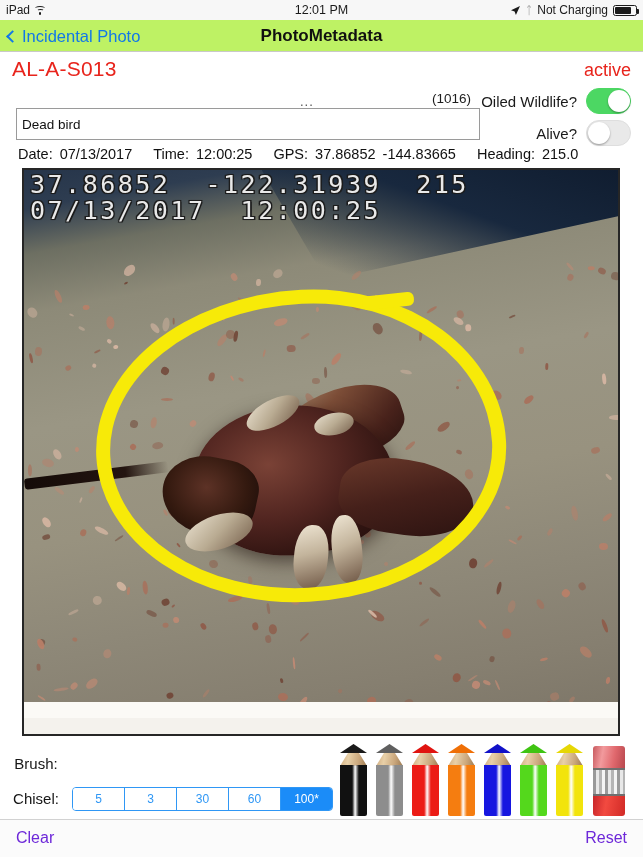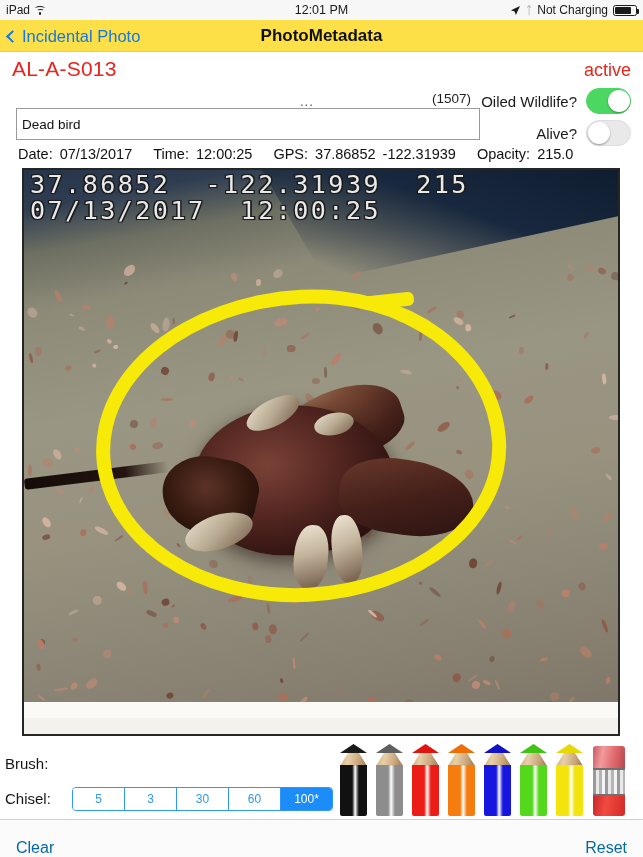--- a/index.html
+++ b/index.html
@@ -32,21 +32,21 @@
   .bt-icon { display: inline-block; font-size: 11px; color: #8a8a8a; line-height: 1; }
   .batt { display: inline-block; width: 24px; height: 11px; border: 1px solid #1b1b1b;
     border-radius: 2.5px; position: relative; padding: 1px; }
   .batt::after { content: ""; position: absolute; right: -3px; top: 3px; width: 2px; height: 5px;
     background: #1b1b1b; border-radius: 0 1px 1px 0; }
   .batt i { display: block; height: 100%; width: 80%; background: #1b1b1b; border-radius: 1px; }
 
   
   .navbar {
     position: absolute; top: 20px; left: 0; width: 643px; height: 32px;
-    background: #fde047; border-bottom: 1px solid #c9c9c9;
+    background: #bef264; border-bottom: 1px solid #c9c9c9;
   }
   .back-btn {
     position: absolute; left: 8px; top: 0; height: 32px;
     display: flex; align-items: center; gap: 4px;
     color: #1178e8; font-size: 16.5px; cursor: pointer;
   }
   .chev-left {
     display: inline-block; width: 9px; height: 9px;
     border-left: 2.4px solid #1178e8; border-bottom: 2.4px solid #1178e8;
     transform: rotate(45deg); margin-right: 1px; margin-top: 0px;
@@ -199,21 +199,21 @@
       -1.3px  1.3px 0 #1c1c1c, 1.3px  1.3px 0 #1c1c1c,
        0 0 2px #1c1c1c;
     white-space: pre;
   }
   .photo-bottom-strip {
     position: absolute; left: 0; bottom: 0; width: 594px; height: 16px; background: #fbfaf6;
   }
 
   
   .tool-label {
-    position: absolute; font-size: 15px; color: #161616; text-align: left; width: 62px;
+    position: absolute; font-size: 15px; color: #161616; text-align: center; width: 62px;
   }
   .tool-label.brush { left: 5px; top: 755px; }
   .tool-label.opacity { left: 5px; top: 790px; }
   .seg {
     position: absolute; left: 72px; height: 24px;
     border: 1px solid #2f97f5; border-radius: 4px; overflow: hidden;
     display: flex; background: #fff;
   }
   .seg.brush { top: 752px; width: 261px; }
   .seg.opacity { top: 787px; width: 261px; }
@@ -258,21 +258,21 @@
     background: linear-gradient(100deg, #c8262a 0%, #f24a40 40%, #d12a26 100%);
     border-radius: 0 0 3px 3px;
   }
 
   
   .bottombar {
     position: absolute; left: 0; bottom: 0; width: 643px; height: 38px;
     border-top: 1px solid #d2d2d2; background: #fbfbfb;
   }
   .bb-btn {
-    position: absolute; top: 19px; font-size: 16px; color: #0369a1; cursor: pointer;
+    position: absolute; top: 9px; font-size: 16px; color: #6d28d9; cursor: pointer;
   }
   .bb-btn.left { left: 16px; }
   .bb-btn.right { right: 16px; }
 </style>
 </head>
 <body>
 
 <div class="screen">
 
   <div class="statusbar">
@@ -304,38 +304,38 @@
       <span class="chev-left"></span>
       <span>Incidental Photo</span>
     </div>
     <div class="nav-title">PhotoMetadata</div>
   </div>
 
   <div class="rec-id">AL-A-S013</div>
   <div class="rec-status">active</div>
 
   <div class="notes-ellipsis">...</div>
-  <div class="notes-count">(1507)</div>
+  <div class="notes-count">(1016)</div>
   <input class="notes-field" type="text" value="Dead bird" style="">
 
   <div class="tgl-row r1">
     <span class="tgl-label">Oiled Wildlife?</span>
     <span class="switch on">
         <span class="knob"></span>
       </span>
   </div>
   <div class="tgl-row r2">
     <span class="tgl-label">Alive?</span>
     <span class="switch">
         <span class="knob"></span>
       </span>
   </div>
 
   <div class="meta-row">
-    <span>Date:</span><span>07/13/2017</span><span class="meta-gap"></span><span>Time:</span><span>12:00:25</span><span class="meta-gap"></span><span>GPS:</span><span>37.86852</span><span>-122.31939</span><span class="meta-gap"></span><span>Opacity:</span><span>215.0</span>
+    <span>Date:</span><span>07/13/2017</span><span class="meta-gap"></span><span>Time:</span><span>12:00:25</span><span class="meta-gap"></span><span>GPS:</span><span>37.86852</span><span>-144.83665</span><span class="meta-gap"></span><span>Heading:</span><span>215.0</span>
   </div>
 
   <div class="photo-frame">
     <div class="photo">
       <div class="water"></div>
       <div class="pebbles" id="pebbles">
           <div class="pb" style="left: 291.306px; top: 347.355px; width: 4.3857px; height: 3.70784px; background: rgb(192, 138, 116); transform: rotate(91.1489deg); opacity: 0.489279;"></div>
           <div class="pb" style="left: 522.049px; top: 360.239px; width: 7.92989px; height: 3.99108px; background: rgb(185, 127, 104); transform: rotate(118.34deg); opacity: 0.488291;"></div>
           <div class="pb" style="left: 296.139px; top: 200.785px; width: 11.0636px; height: 3.10584px; background: rgb(111, 67, 52); transform: rotate(87.706deg); opacity: 0.5381;"></div>
           <div class="pb" style="left: 29.7433px; top: 517.604px; width: 14.6386px; height: 2.84535px; background: rgb(192, 138, 116); transform: rotate(172.026deg); opacity: 0.544571;"></div>

